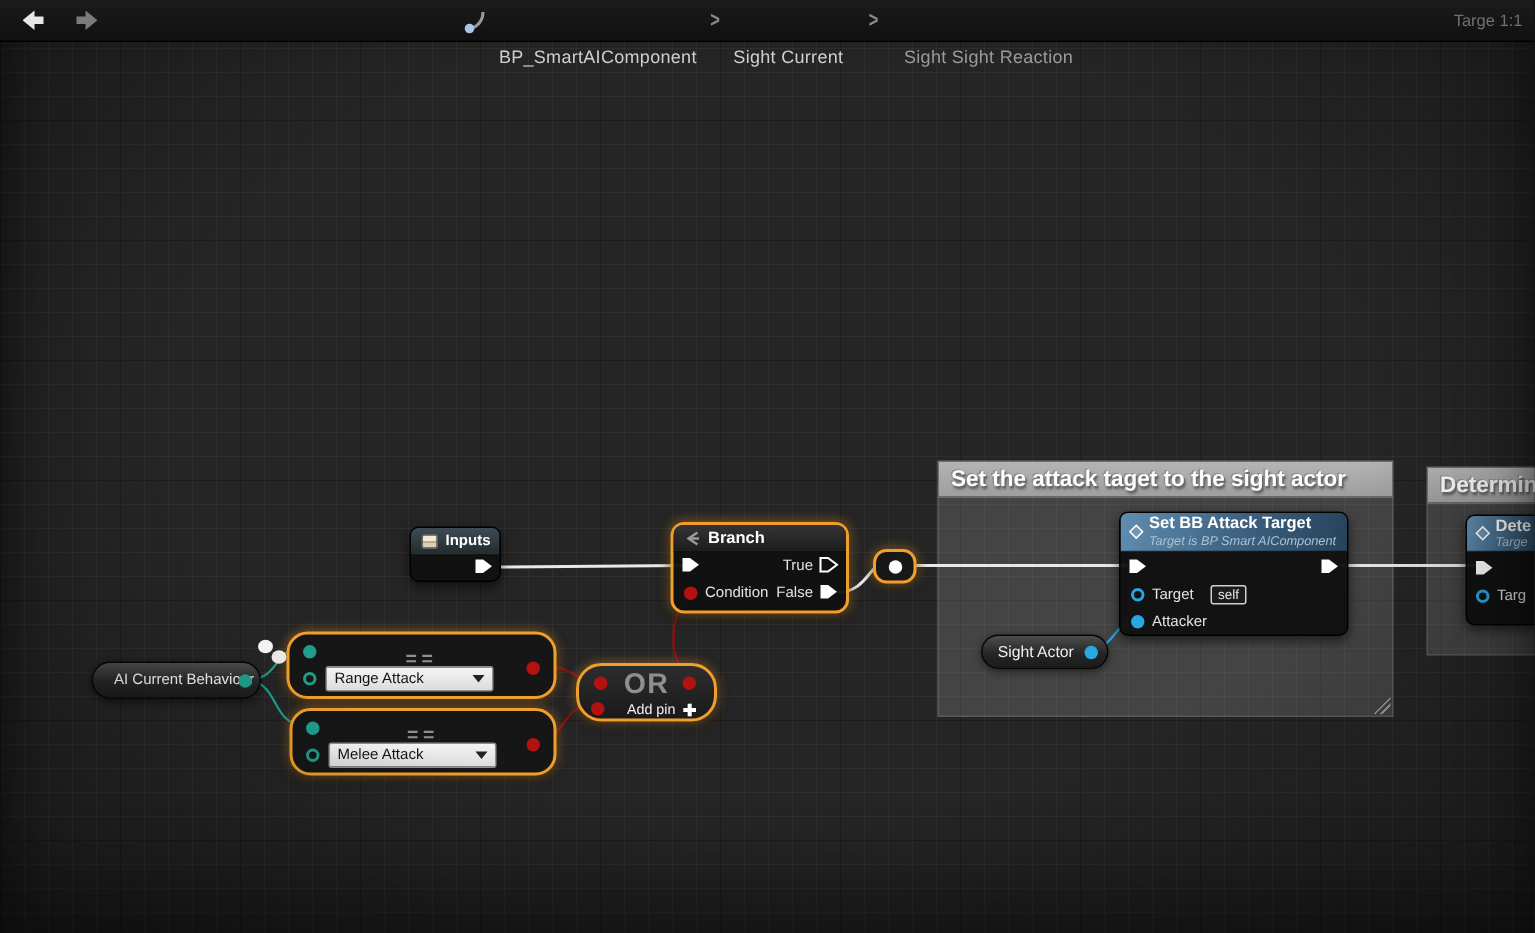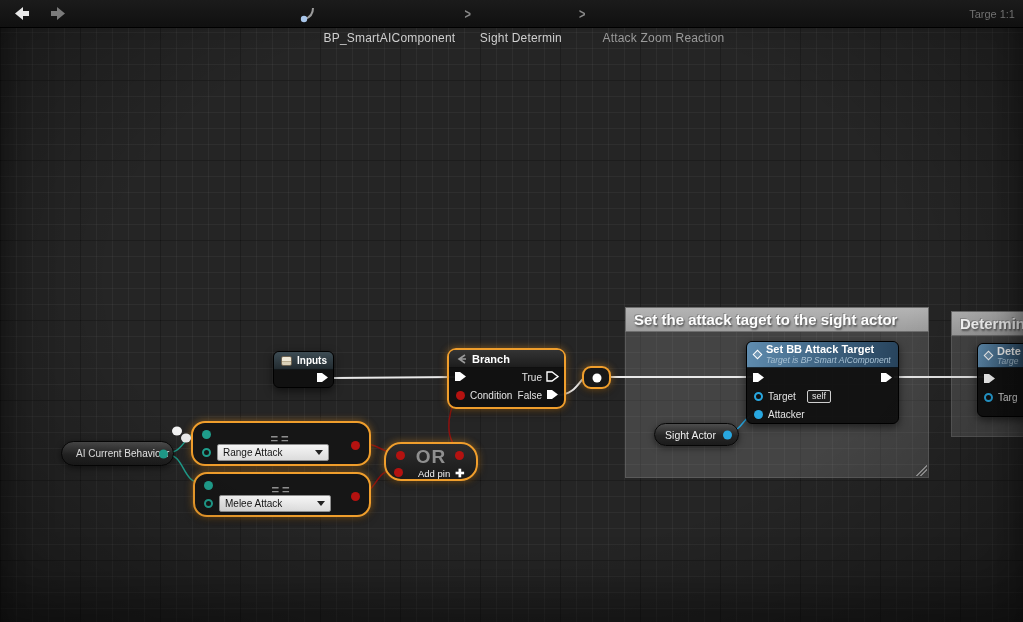--- a/index.html
+++ b/index.html
@@ -272,20 +272,20 @@
         <path d="M8,0 L16,6.5 L8,13 L8,9 L2,9 L2,4 L8,4 Z" fill="#7b7b7b"></path>
       </svg>
     </div>
     <div class="breadcrumb">
       <svg width="18" height="17" style="margin-right:-2px;">
         <path d="M14,2 C14,9 9,12 6,13" stroke="#9a9a9a" stroke-width="2" fill="none"></path>
         <circle cx="5" cy="13" r="3.2" fill="#a9c6ea"></circle>
       </svg>
       <span class="crumb">BP_SmartAIComponent</span>
       <span class="crumb-sep">&gt;</span>
-      <span class="crumb">Sight Determin</span>
+      <span class="crumb">Sight Current</span>
       <span class="crumb-sep" style="margin:0 8px;">&gt;</span>
-      <span class="crumb dim">Attack Zoom Reaction</span>
+      <span class="crumb dim">Sight Sight Reaction</span>
     </div>
     <div class="zoom-label">Targe 1:1</div>
   </div>
 
 </div>
 
 </body></html>

